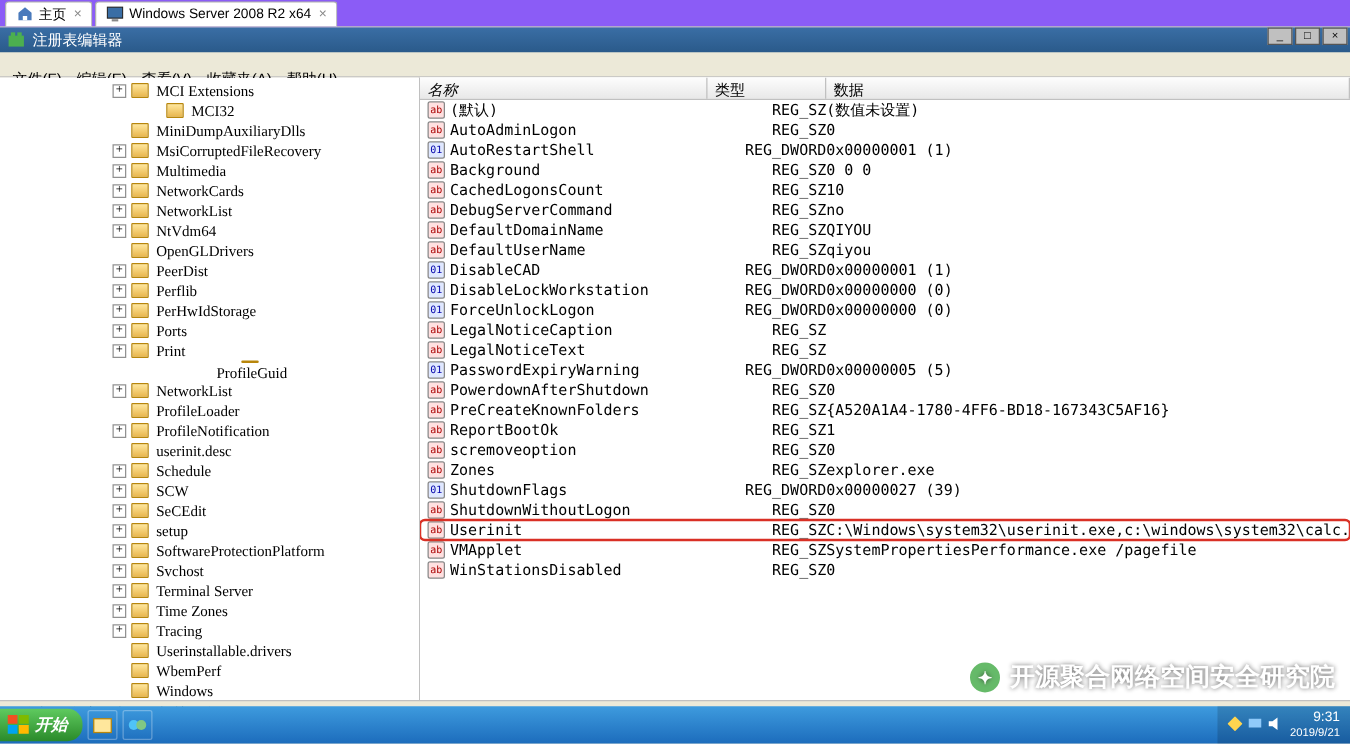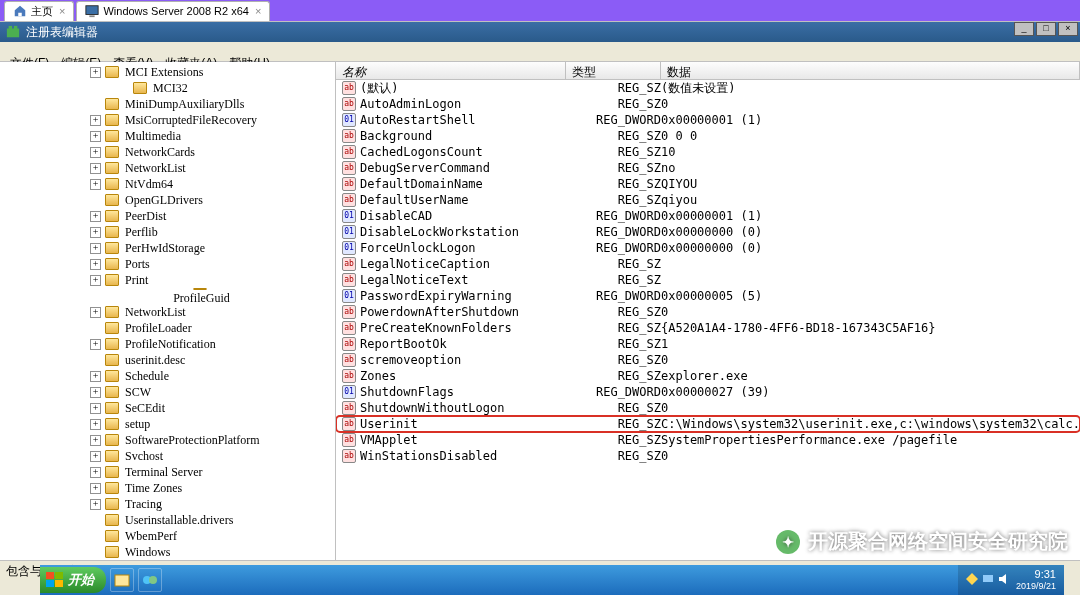--- a/index.html
+++ b/index.html
@@ -30,21 +30,21 @@
 .col-data { flex:1; }
 .list-row { display:flex; height:16px; line-height:16px; font-family:"SimSun",monospace; font-size:12px; }
 .list-row.highlighted { outline:2px solid #d93025; outline-offset:-1px; border-radius:4px; }
 .val-icon { width:14px; height:14px; margin:1px 4px 0 6px; display:inline-block; border:1px solid #888; font-size:8px; text-align:center; line-height:12px; border-radius:2px; flex-shrink:0; }
 .val-icon.sz { background:#ffe0e0; color:#a00; }
 .val-icon.dw { background:#e0e8ff; color:#00a; }
 .list-row .name { width:206px; overflow:hidden; }
 .list-row .type { width:95px;text-align:right; }
 .list-row .data { flex:1; overflow:hidden; white-space:nowrap; }
 .status-bar { height:18px; background:#ece9d8; border-top:1px solid #c0c0c0; padding:2px 6px; font-size:12px; }
-.taskbar { height:30px; background:linear-gradient(#3e9bde,#1c6cbc); display:flex; align-items:center; position:absolute; bottom:0; left:0; right:16px; color:#fff;margin-left:40px; }
+.taskbar { height:30px; background:linear-gradient(#3e9bde,#1c6cbc); display:flex; align-items:center; position:absolute; bottom:0; left:0; right:0; color:#fff; }
 .start-btn { background:linear-gradient(#5fca5f,#2a8a2a); height:26px; padding:0 12px 0 6px; border-radius:0 12px 12px 0; display:flex; align-items:center; font-weight:bold; font-style:italic; cursor:pointer; font-size:13px; }
 .start-btn .flag { width:18px; height:16px; display:inline-block; margin-right:4px; }
 .tray-btn { width:24px; height:24px; margin-left:4px; border:1px solid rgba(255,255,255,.3); border-radius:2px; display:flex; align-items:center; justify-content:center; cursor:pointer; }
 .systray { margin-left:auto; display:flex; align-items:center; background:rgba(0,0,0,.15); height:100%; padding:0 8px; font-size:11px; }
 .systray .time { text-align:right; line-height:12px; margin-left:6px; }
 .watermark { position:absolute; right:12px; bottom:40px; color:#fff; font-size:20px; font-weight:bold; text-shadow:0 0 4px rgba(0,0,0,.7); opacity:.85; display:flex; align-items:center; }
 .wm-icon { width:24px; height:24px; border-radius:50%; background:#4caf50; margin-right:8px; display:flex; align-items:center; justify-content:center; font-size:14px; }
 </style>
 </head>
 <body>

